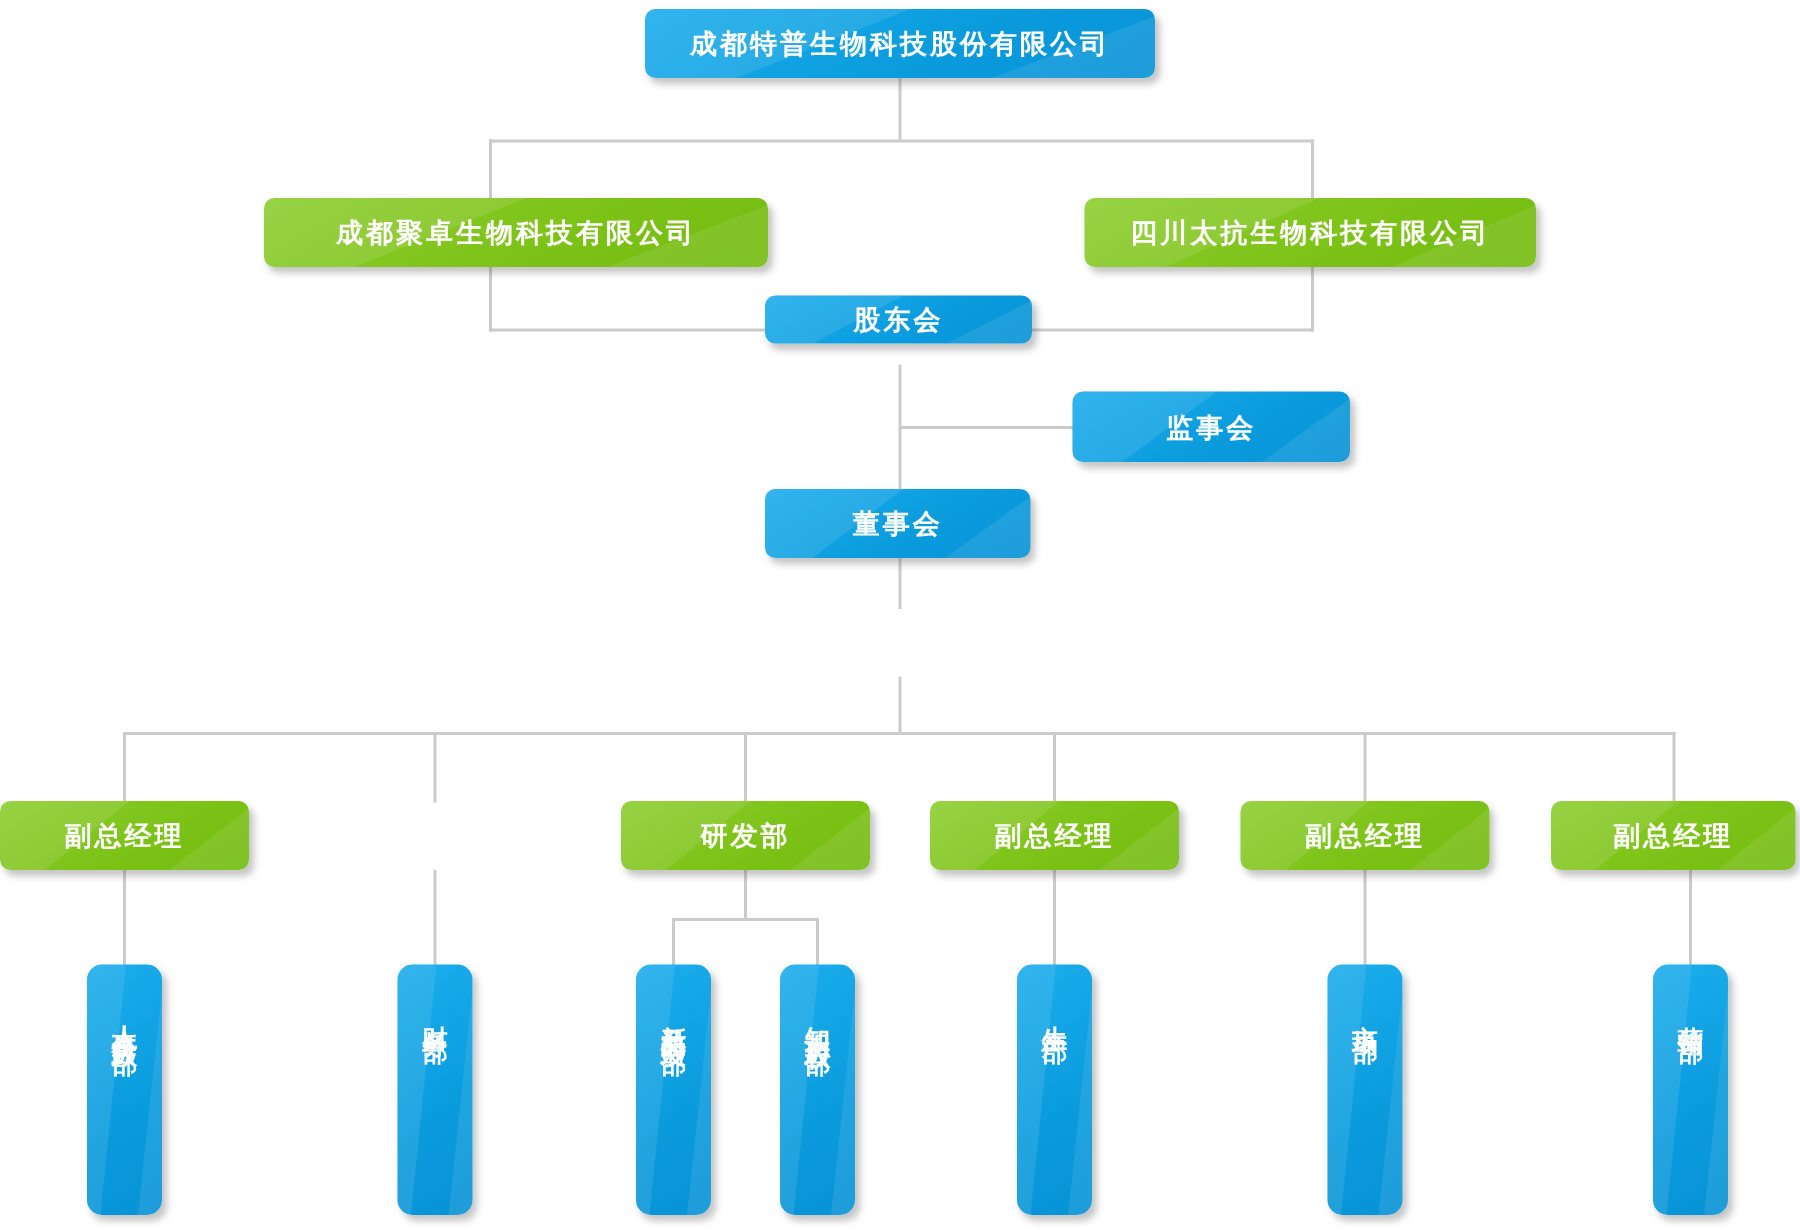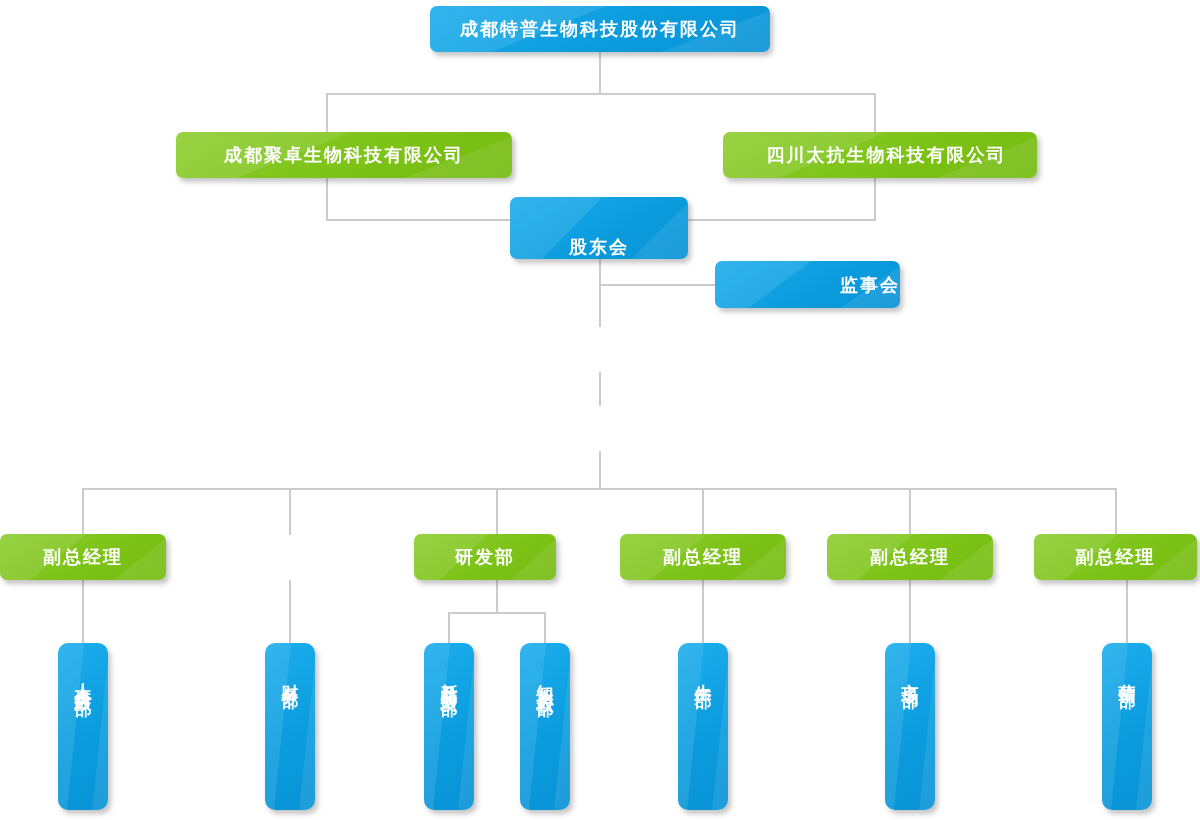--- a/index.html
+++ b/index.html
@@ -70,38 +70,41 @@
   <div class="line v" style="left:544px;top:613px;height:31px;"></div>
 
   <div class="node blue" style="left:430px;top:6px;width:340px;height:46px;">
     <span>成都特普生物科技股份有限公司</span>
   </div>
 
   <div class="node green" style="left:176px;top:132px;width:336px;height:46px;">
     <span>成都聚卓生物科技有限公司</span>
   </div>
 
-  <div class="node green" style="left:723px;top:132px;width:301px;height:46px;padding-left:13px;">
+  <div class="node green" style="left:723px;top:132px;width:301px;height:46px;">
     <span>四川太抗生物科技有限公司</span>
   </div>
 
-  <div class="node blue" style="left:510px;top:197px;width:178px;height:62px;align-items:flex-end;">
+  <div class="node blue" style="left:510px;top:197px;width:178px;height:32px;">
     <span>股东会</span>
   </div>
 
-  <div class="node blue" style="left:715px;top:261px;width:185px;height:47px;justify-content:flex-end;">
+  <div class="node blue" style="left:715px;top:261px;width:185px;height:47px;">
     <span>监事会</span>
   </div>
 
+  <div class="node blue" style="left:510px;top:326px;width:177px;height:46px;">
+    <span>董事会</span>
+  </div>
 
 
   <div class="node green" style="left:0px;top:534px;width:166px;height:46px;">
     <span>副总经理</span>
   </div>
-  <div class="node green" style="left:414px;top:534px;width:142px;height:46px;">
+  <div class="node green" style="left:414px;top:534px;width:166px;height:46px;">
     <span>研发部</span>
   </div>
   <div class="node green" style="left:620px;top:534px;width:166px;height:46px;">
     <span>副总经理</span>
   </div>
   <div class="node green" style="left:827px;top:534px;width:166px;height:46px;">
     <span>副总经理</span>
   </div>
   <div class="node green" style="left:1034px;top:534px;width:163px;height:46px;">
     <span>副总经理</span>

